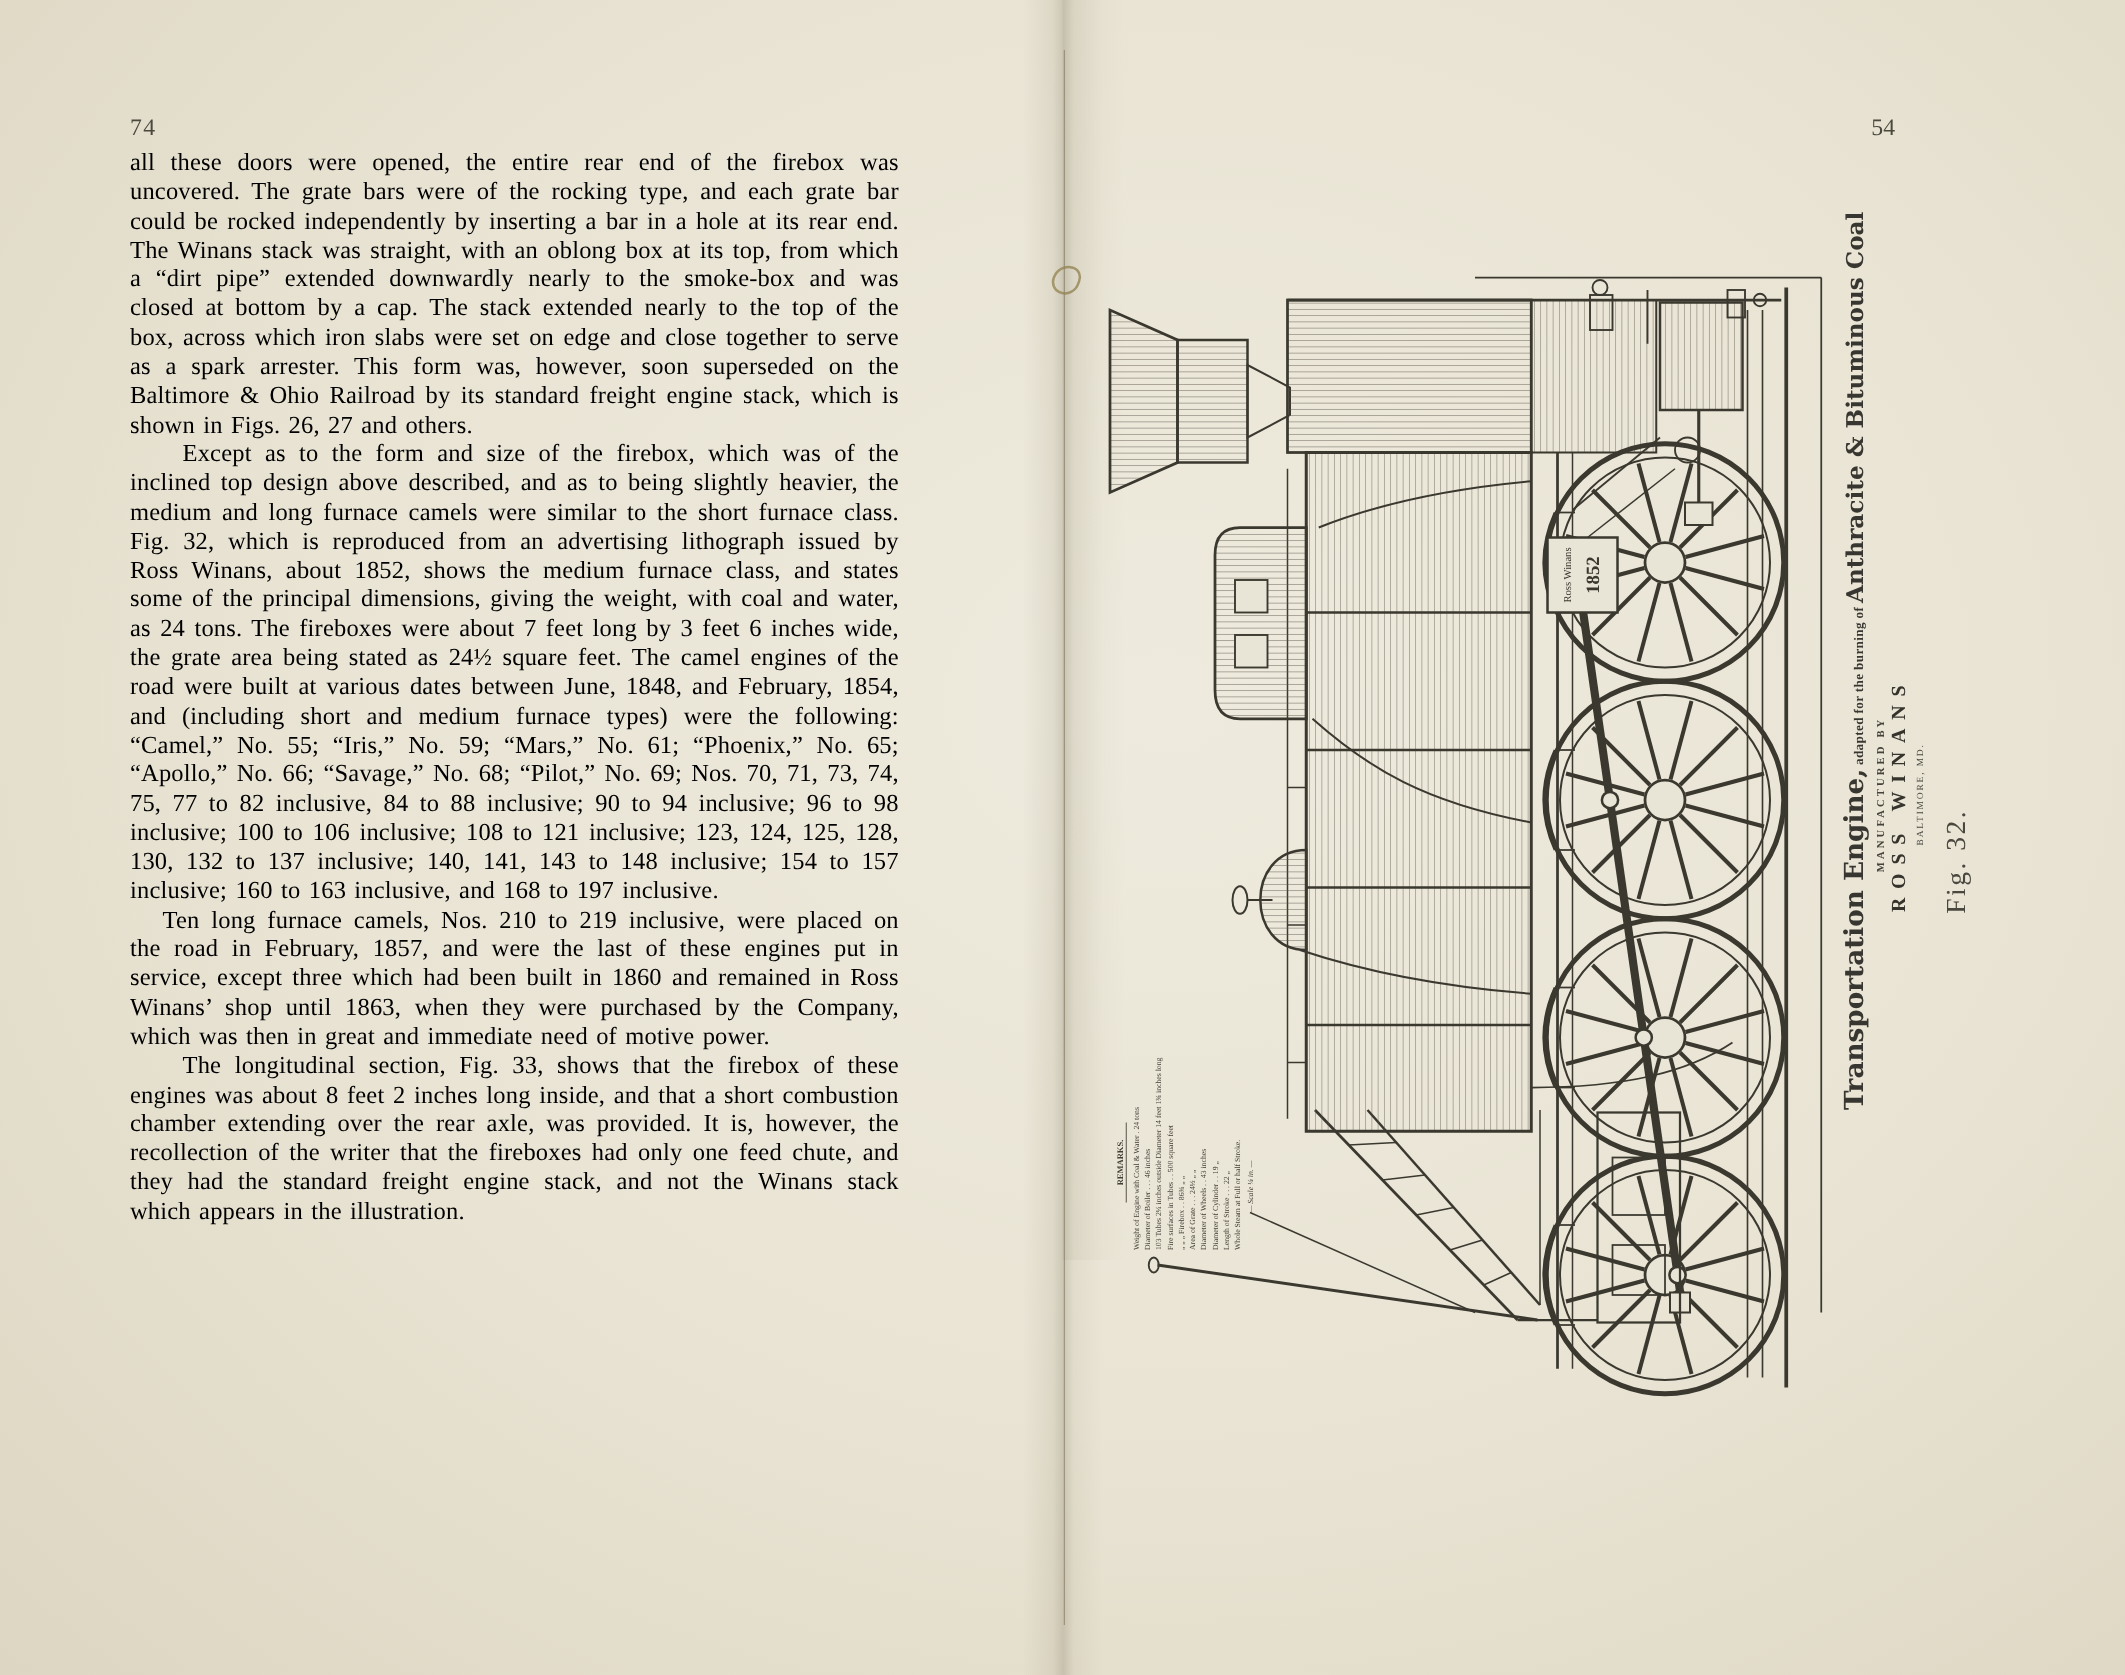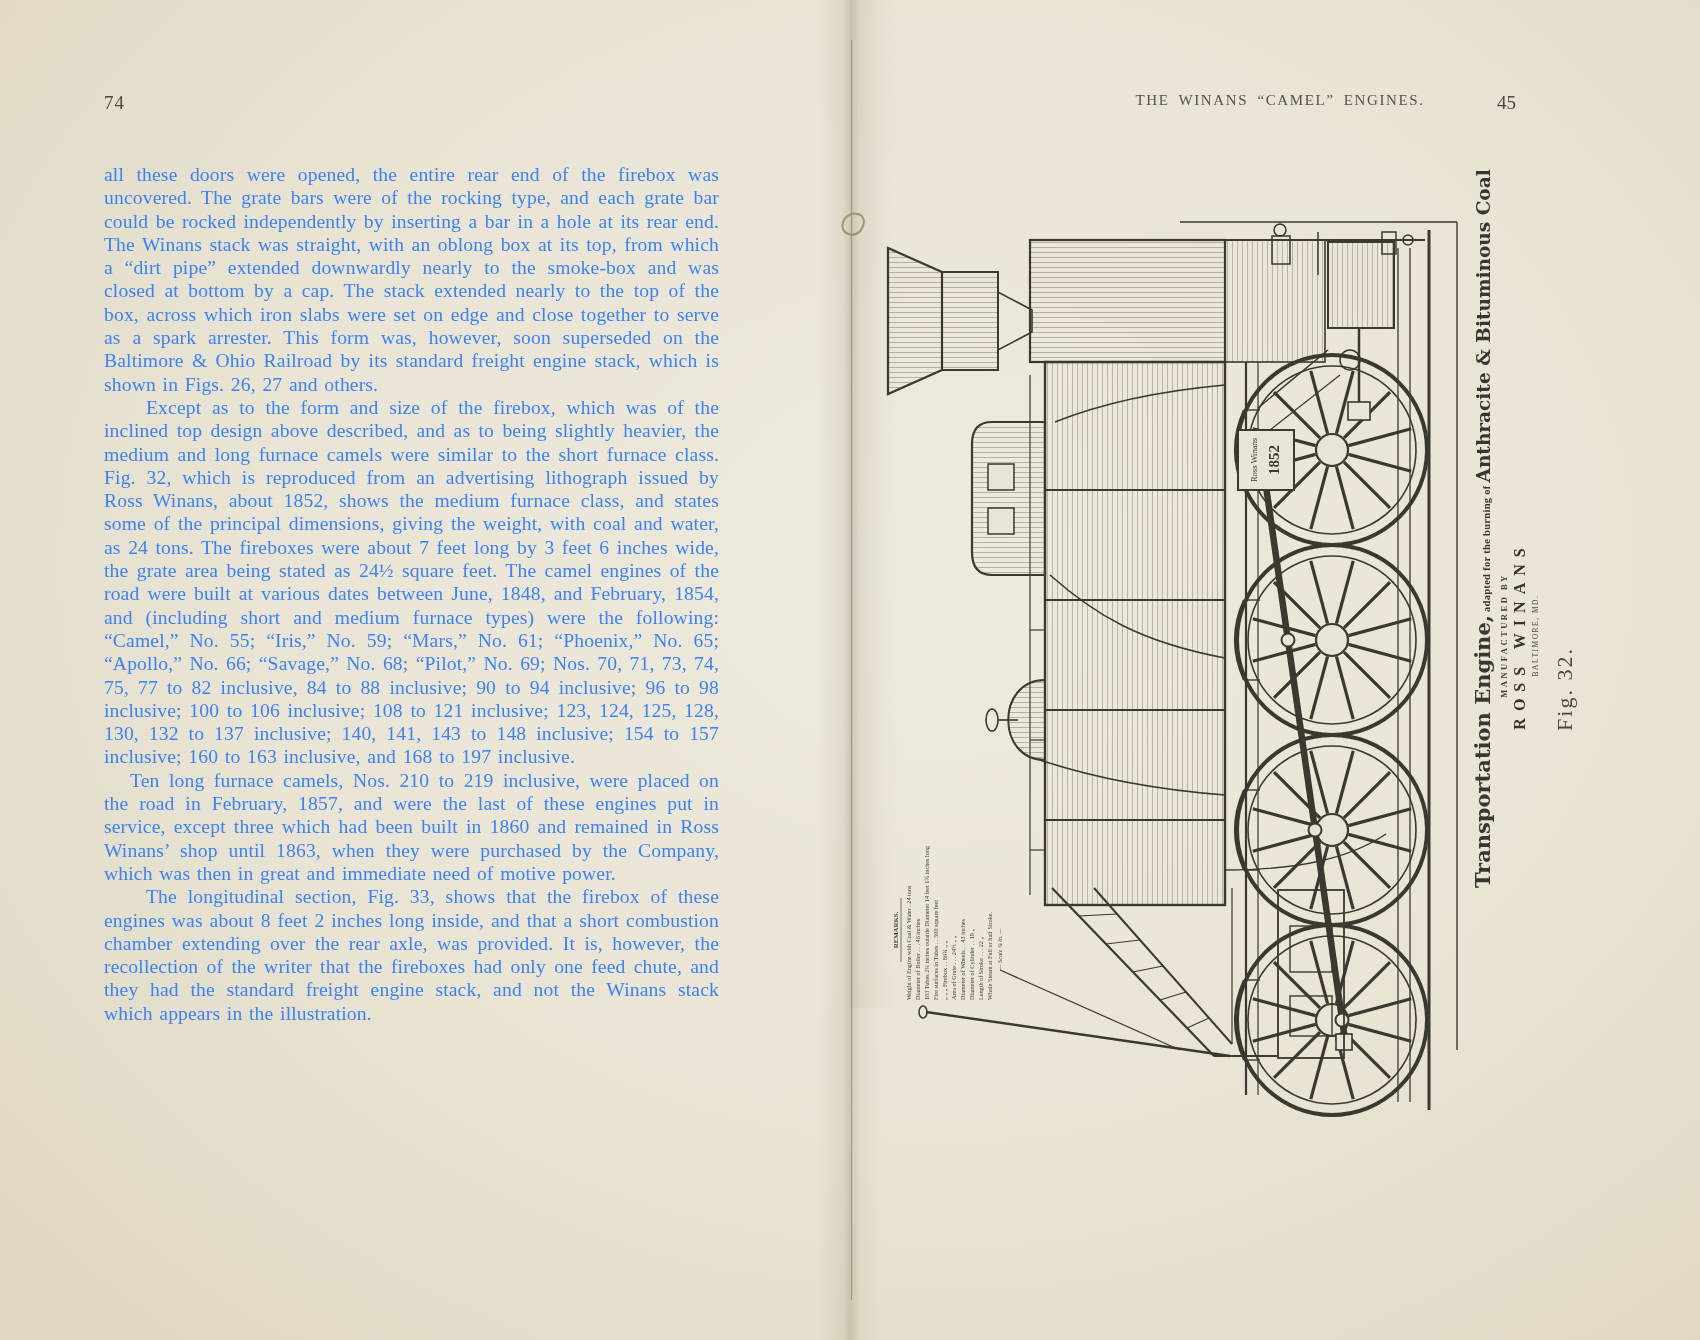--- a/index.html
+++ b/index.html
@@ -19,22 +19,22 @@
   .crease{position:absolute;left:33px;top:40px;width:1px;height:1260px;background:rgba(120,110,80,0.55);}
   .thread{position:absolute;left:24px;top:212px;width:18px;height:20px;
     border:2px solid rgba(150,135,85,0.8);border-radius:60% 40% 55% 45%;transform:rotate(20deg);}
   
   .running-head{position:absolute;height:26px;color:#514e44;}
   .running-head .num{position:absolute;top:0;font-size:19px;letter-spacing:1px;color:#4b483e;}
   .running-head .title{display:block;text-align:center;font-size:15px;letter-spacing:1.6px;
     word-spacing:4px;color:#55524a;}
   
   .body-text{position:absolute;left:104px;top:119px;width:615px;
-    font-size:19.6px;line-height:23.3px;color:#3b82f6;text-align:justify;
-    letter-spacing:0.15px;word-spacing:1.6px;margin-top:44px;}
+    font-size:19.6px;line-height:23.3px;color:#000000;text-align:justify;
+    letter-spacing:0.15px;word-spacing:1.6px;}
   .body-text p{margin:0;text-indent:42px;}
   .body-text p.no-indent{text-indent:0;}
   .body-text p.small-indent{text-indent:26px;}
   
   .litho-frame{position:absolute;left:880px;top:220px;width:580px;height:900px;}
   .litho-rotor{position:absolute;left:0;top:0;width:900px;height:580px;
     transform:translateY(900px) rotate(-90deg);transform-origin:0 0;}
   svg text{font-family:"Liberation Serif", serif;}
   
   .ad-wrap{position:absolute;left:1470px;top:383px;width:94px;height:505px;}
@@ -70,24 +70,21 @@
       <p>The longitudinal section, Fig. 33, shows that the firebox of these engines was about 8 feet 2 inches long inside, and that a short combustion chamber extending over the rear axle, was provided.  It is, however, the recollection of the writer that the fireboxes had only one feed chute, and they had the standard freight engine stack, and not the Winans stack which appears in the illustration.</p>
     </div>
   </section>
 
   <div class="gutter">
     <div class="crease"></div>
     <div class="thread"></div>
   </div>
 
   <section class="page right">
-    <div class="running-head" style="left:230px;top:92px;width:400px;">
-      <span class="title">THE WINANS “CAMEL” ENGINES.</span>
-    </div>
-    <span class="num" style="position:absolute;left:647px;top:92px;font-size:19px;color:#4b483e;">45</span>
+    <span class="num" style="position:absolute;left:647px;top:92px;font-size:19px;color:#4b483e;">54</span>
   </section>
 
   <figure class="litho-frame" style="margin:0;">
     <div class="litho-rotor">
       <svg width="900" height="580" viewBox="0 0 900 580">
         <defs>
           <pattern id="hl" width="6" height="5" patternUnits="userSpaceOnUse">
             <path d="M0,2.5 H6" stroke="#5a5649" stroke-width="0.7" opacity="0.5"></path>
           </pattern>
           <pattern id="vl" width="5" height="6" patternUnits="userSpaceOnUse">

